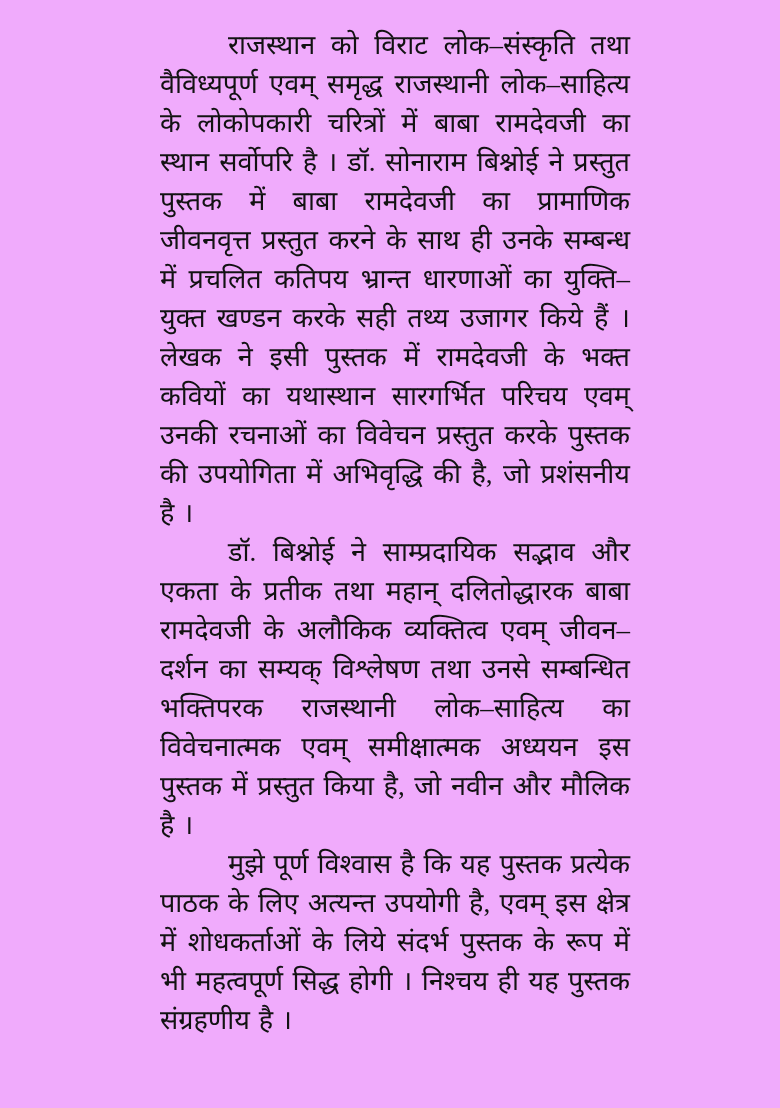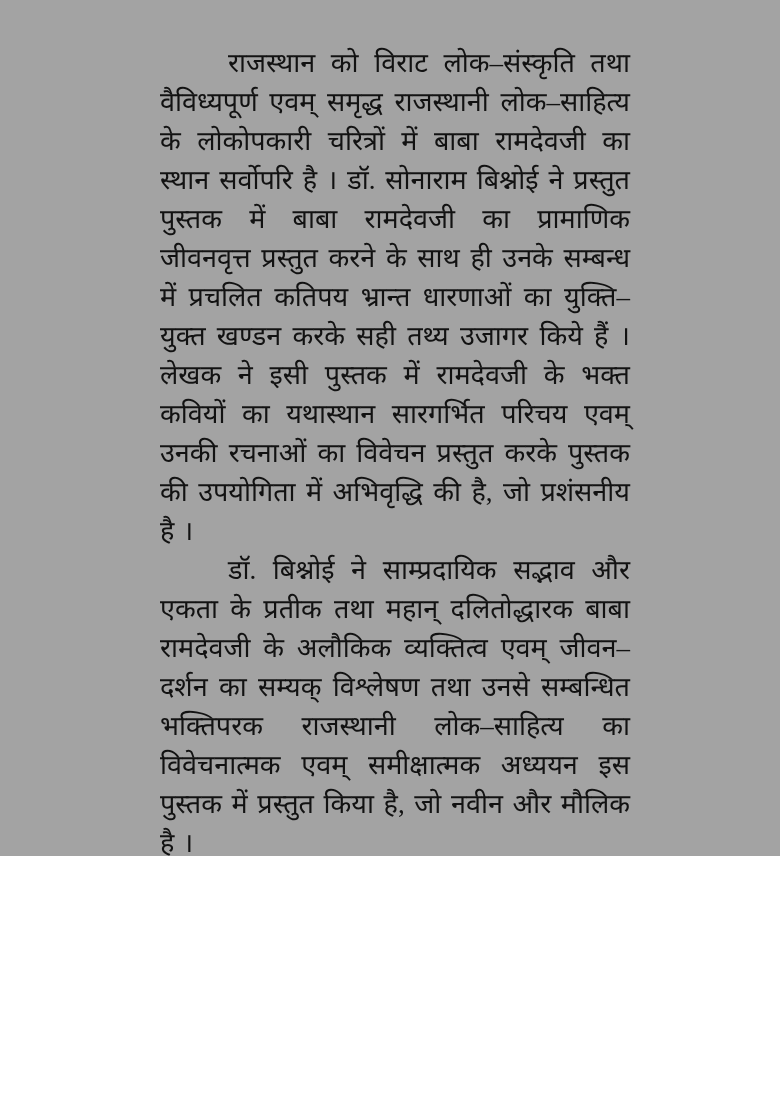--- a/index.html
+++ b/index.html
@@ -9,23 +9,23 @@
   }
   body {
     width: 780px;
     height: 1108px;
     font-family: "Liberation Serif", "DejaVu Serif", serif;
     color: #121212;
   }
   .page {
     box-sizing: border-box;
     width: 780px;
-    height: 856px;
-    background: #a3a3a3;
-    padding: 44px 150px 30px 160px;
+    height: 1108px;
+    background: #f0abfc;
+    padding: 26px 150px 30px 160px;
     overflow: hidden;
   }
   .text-column {
     width: 470px;
   }
   .text-column p {
     margin: 0;
     font-size: 27px;
     line-height: 39px;
     text-align: justify;
@@ -34,14 +34,15 @@
     color: #121212;
   }
 </style>
 </head>
 <body>
 
 <div class="page">
   <div class="text-column">
     <p>राजस्थान को विराट लोक–संस्कृति तथा वैविध्यपूर्ण एवम् समृद्ध राजस्थानी लोक–साहित्य के लोकोपकारी चरित्रों में बाबा रामदेवजी का स्थान सर्वोपरि है । डॉ. सोनाराम बिश्नोई ने प्रस्तुत पुस्तक में बाबा रामदेवजी का प्रामाणिक जीवनवृत्त प्रस्तुत करने के साथ ही उनके सम्बन्ध में प्रचलित कतिपय भ्रान्त धारणाओं का युक्ति–युक्त खण्डन करके सही तथ्य उजागर किये हैं । लेखक ने इसी पुस्तक में रामदेवजी के भक्त कवियों का यथास्थान सारगर्भित परिचय एवम् उनकी रचनाओं का विवेचन प्रस्तुत करके पुस्तक की उपयोगिता में अभिवृद्धि की है, जो प्रशंसनीय है ।</p>
     <p>डॉ. बिश्नोई ने साम्प्रदायिक सद्भाव और एकता के प्रतीक तथा महान् दलितोद्धारक बाबा रामदेवजी के अलौकिक व्यक्तित्व एवम् जीवन–दर्शन का सम्यक् विश्लेषण तथा उनसे सम्बन्धित भक्तिपरक राजस्थानी लोक–साहित्य का विवेचनात्मक एवम् समीक्षात्मक अध्ययन इस पुस्तक में प्रस्तुत किया है, जो नवीन और मौलिक है ।</p>
+    <p>मुझे पूर्ण विश्वास है कि यह पुस्तक प्रत्येक पाठक के लिए अत्यन्त उपयोगी है, एवम् इस क्षेत्र में शोधकर्ताओं के लिये संदर्भ पुस्तक के रूप में भी महत्वपूर्ण सिद्ध होगी । निश्चय ही यह पुस्तक संग्रहणीय है ।</p>
   </div>
 </div>
 
 </body></html>

